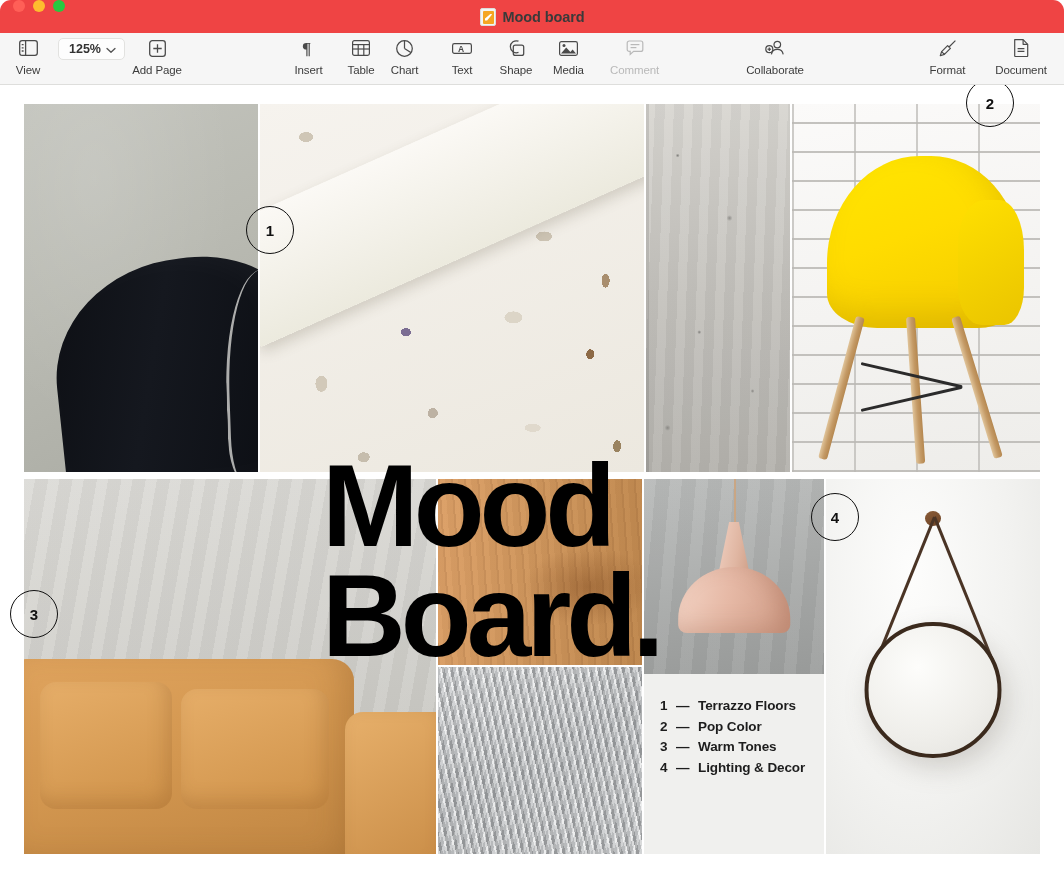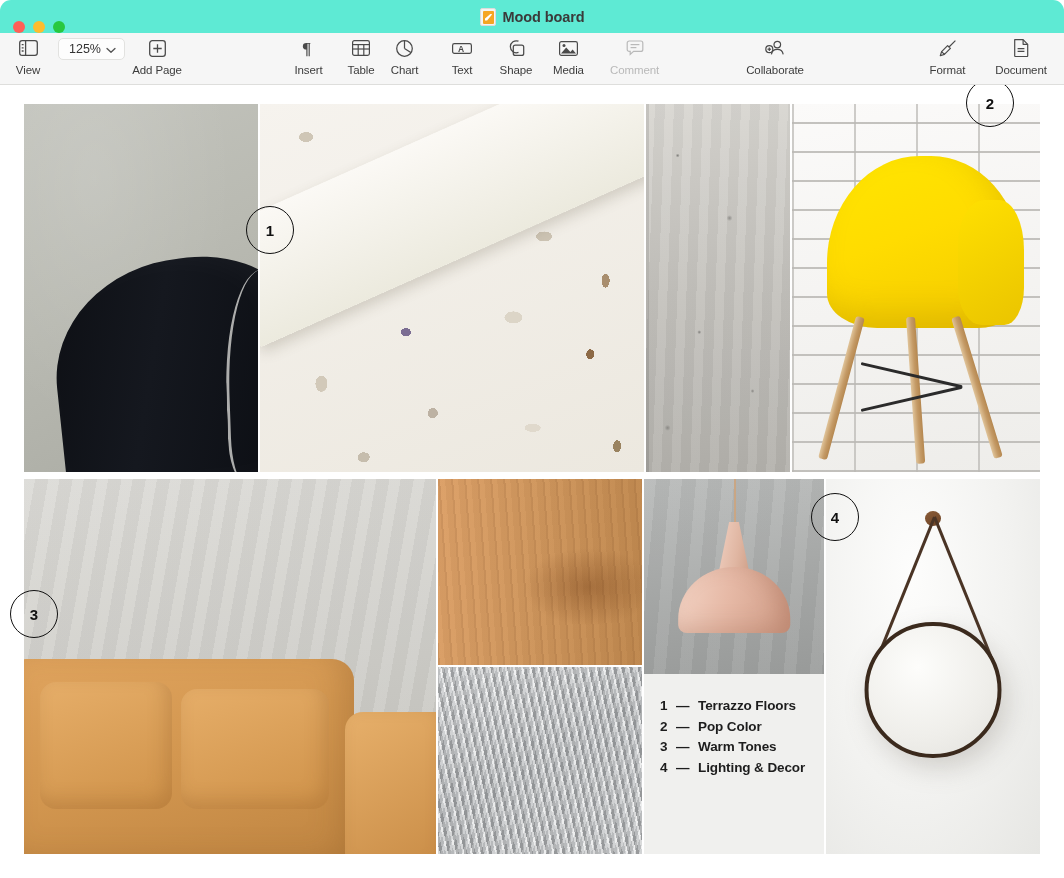--- a/index.html
+++ b/index.html
@@ -17,24 +17,24 @@
     border-radius: 11px;
     overflow: hidden;
     display: flex;
     flex-direction: column;
   }
 
   
   .titlebar {
     position: relative;
     height: 33px;
-    background: #5eead4;
+    background: #ef4444;
     flex: 0 0 33px;
     display: flex;
-    align-items: flex-end;
+    align-items: flex-start;
   }
   .traffic {
     display: flex;
     gap: 8px;
     padding-left: 13px;
     align-items: center;
   }
   .light { width: 12px; height: 12px; border-radius: 50%; }
   .light.red { background: #ff5f57; }
   .light.yellow { background: #febc2e; }
@@ -118,21 +118,21 @@
     top: 5px;
     height: 22px;
     display: flex;
     align-items: center;
     gap: 5px;
     padding: 0 8px 0 10px;
     background: #fdfdfd;
     border: 1px solid #e2e2e0;
     border-radius: 5px;
   }
-  .zoom-val { font-size: 12.5px; font-weight: normal; color: #333; }
+  .zoom-val { font-size: 12.5px; font-weight: bold; color: #333; }
   .zoom-lbl {
     position: absolute;
     top: 31px;
     font-size: 11.5px;
     color: #3c3c3c;
     margin-top: 21px;
   }
 
   
   .canvas {
@@ -639,20 +639,22 @@
         </div>
       </div>
 
       <div class="cell tx-whitewall" style="left:802px;top:375px;width:214px;height:375px;">
         <div class="mirror-peg"></div>
         <div class="strap" style="left:50%;height:44%;transform:rotate(22deg);"></div>
         <div class="strap" style="left:50%;height:44%;transform:rotate(-22deg);"></div>
         <div class="mirror-ring"></div>
       </div>
 
+      <div class="headline">Mood
+Board.</div>
 
       <div class="badge" style="left:222px;top:102px;">
         <span>1</span>
       </div>
       <div class="badge" style="left:942px;top:-25px;">
         <span>2</span>
       </div>
       <div class="badge" style="left:-14px;top:486px;">
         <span>3</span>
       </div>

